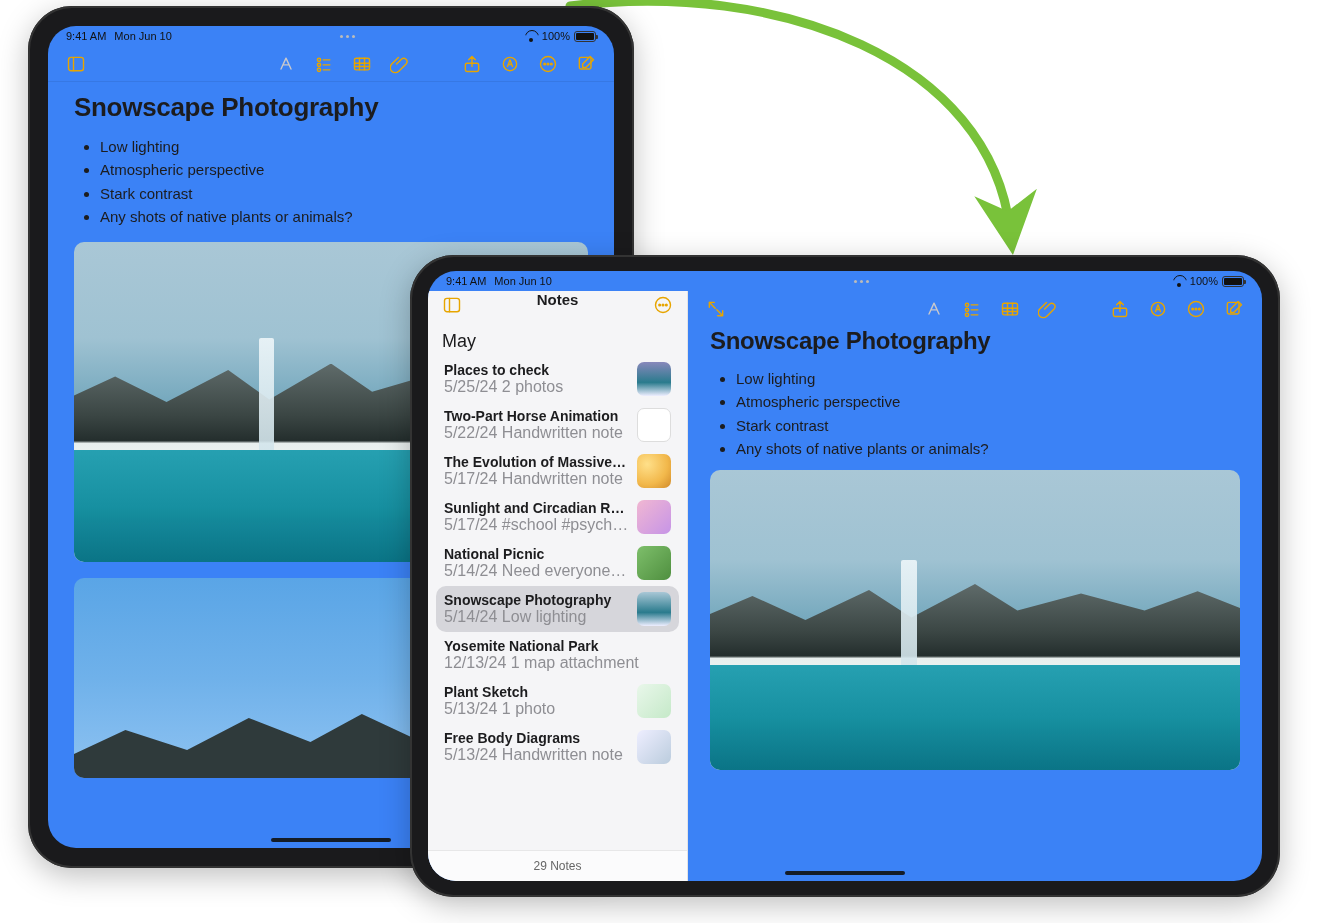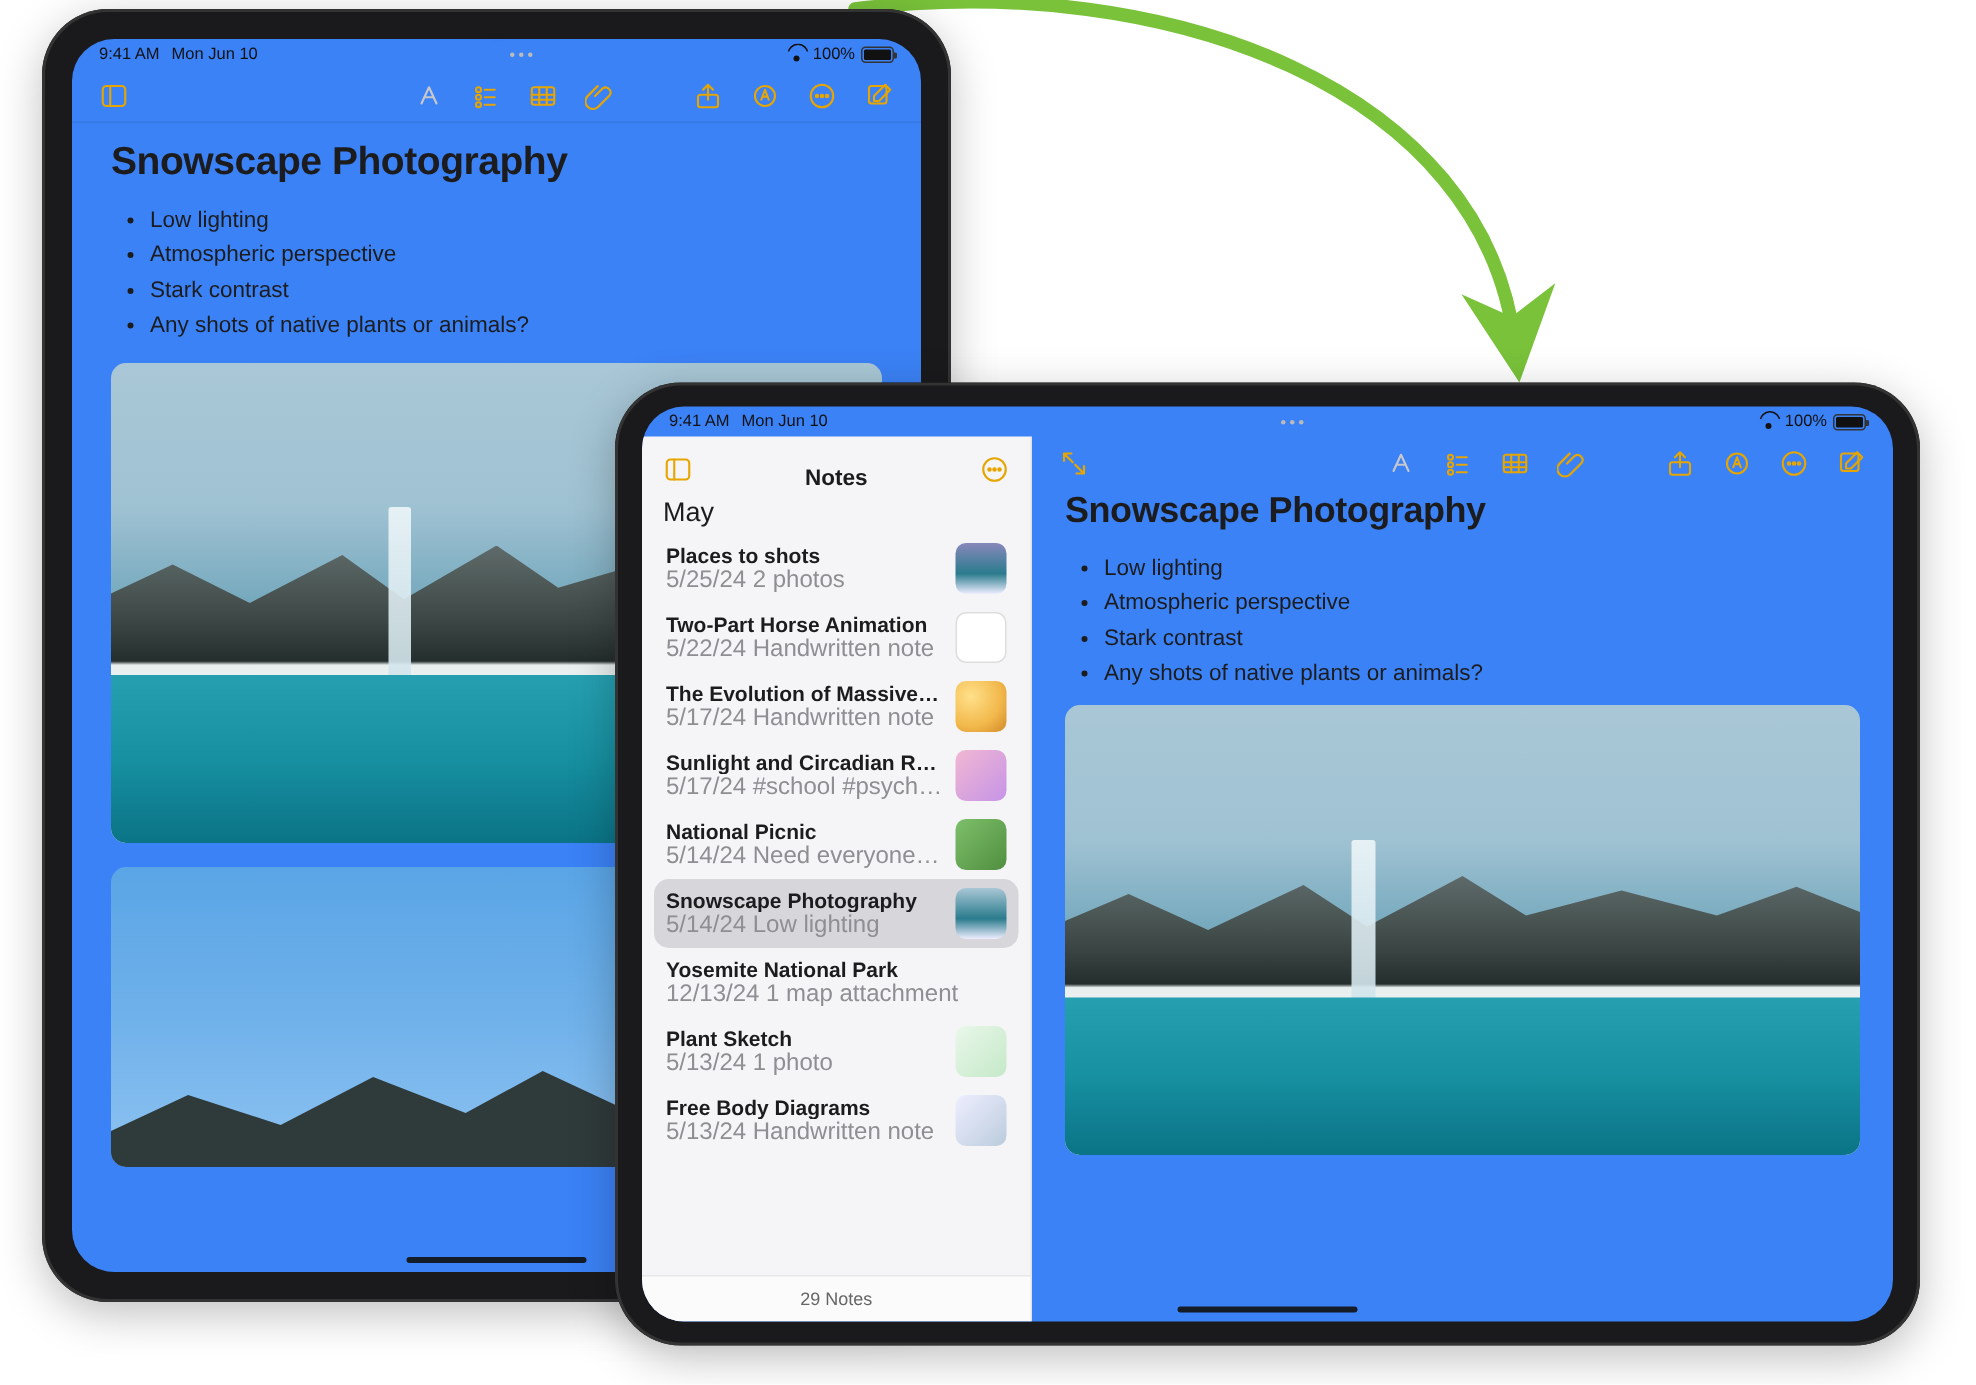--- a/index.html
+++ b/index.html
@@ -10,21 +10,21 @@
   .portrait{left:28px;top:6px;width:606px;height:862px}
   .portrait .screen{inset:20px}
   
   .landscape{left:410px;top:255px;width:870px;height:642px}
   .landscape .screen{inset:16px 18px}
   
   .status{height:20px;display:flex;align-items:center;padding:0 18px;font-size:11px;color:#111;flex:0 0 auto}
   .status .left{display:flex;gap:8px;align-items:center}
   .status .center{flex:1;display:flex;justify-content:center;align-items:center;gap:3px}
   .status .center span{width:3px;height:3px;border-radius:50%;background:#bbb}
-  .status .right{display:flex;align-items:center;gap:4px}
+  .status .right{display:flex;align-items:flex-end;gap:4px}
   .battery{width:22px;height:11px;border:1px solid #333;border-radius:3px;position:relative}
   .battery::after{content:"";position:absolute;right:-3px;top:3px;width:2px;height:4px;background:#333;border-radius:0 1px 1px 0}
   .battery i{position:absolute;inset:1px;background:#111;border-radius:1px}
   .wifi{width:14px;height:10px;position:relative}
   .wifi::before{content:"";position:absolute;left:5px;bottom:0;width:4px;height:4px;border-radius:50%;background:#111}
   .wifi::after{content:"";position:absolute;left:1px;bottom:-2px;width:12px;height:12px;border:1.5px solid #111;border-radius:50%;clip-path:polygon(0 0,100% 0,100% 38%,0 38%)}
   
   .toolbar{height:36px;display:flex;align-items:center;padding:0 14px;border-bottom:1px solid rgba(0,0,0,0.07);gap:10px;flex:0 0 auto}
   .toolbar .grow{flex:1}
   .tb-icon{width:28px;height:28px;display:flex;align-items:center;justify-content:center;color:#E7A500;border-radius:6px}
@@ -38,21 +38,21 @@
   .photo::before{content:"";position:absolute;left:0;right:0;bottom:0;height:45%;background:linear-gradient(180deg,transparent 0,#2e3a3c 5%,#1f2a2c 10%,rgba(255,255,255,0) 10%)}
   .photo .ridge{position:absolute;left:0;right:0;top:38%;height:40%;background:linear-gradient(180deg,#5f6b6a 0,#3b4644 40%,#242e2d 60%,#e8efee 62%,#f5faf8 100%);clip-path:polygon(0 25%,8% 10%,18% 30%,30% 5%,38% 28%,50% 0,58% 22%,70% 8%,82% 22%,92% 6%,100% 20%,100% 100%,0 100%)}
   .photo .water{position:absolute;left:0;right:0;bottom:0;height:35%;background:linear-gradient(180deg,#3c9aa7 0,#2d8a97 50%,#1e6f7d 100%);filter:saturate(1.3)}
   .photo .fall{position:absolute;left:36%;width:3%;top:30%;bottom:32%;background:linear-gradient(180deg,#eef6f9,#cfe3ea);border-radius:2px;opacity:.9}
   .photo2{margin-top:16px;height:200px;border-radius:10px;background:linear-gradient(180deg,#5aa5e6 0,#6fb1ea 50%,#7fbaee 75%,#8ec3f0 100%);position:relative;overflow:hidden}
   .photo2 .mtn{position:absolute;left:0;right:0;bottom:0;height:40%;background:#2f3a3b;clip-path:polygon(0 70%,10% 40%,22% 65%,34% 25%,46% 55%,56% 20%,66% 50%,76% 30%,88% 55%,100% 35%,100% 100%,0 100%)}
   .home-ind{position:absolute;bottom:6px;left:50%;width:120px;height:4px;background:#111;border-radius:3px;transform:translateX(-50%);opacity:.9}
   
   .split{flex:1;display:flex;min-height:0}
   .sidebar{width:260px;flex:0 0 260px;display:flex;flex-direction:column;background:#f5f5f7;border-right:1px solid rgba(0,0,0,0.07)}
-  .sb-top{height:36px;display:flex;align-items:flex-end;padding:0 10px;gap:10px}
+  .sb-top{height:36px;display:flex;align-items:flex-start;padding:0 10px;gap:10px}
   .sb-title{flex:1;text-align:center;font-size:15px;font-weight:600;color:#1c1c1e}
   .sb-sec{font-size:18px;font-weight:400;color:#1c1c1e;padding:4px 14px 4px}
   .sb-list{flex:1;overflow:hidden;padding:0 8px}
   .sb-item{display:flex;align-items:center;gap:8px;padding:6px 8px;border-radius:10px}
   .sb-item.sel{background:#d6d6db}
   .sb-text{flex:1;min-width:0}
   .sb-text .t{font-size:14px;font-weight:600;color:#1c1c1e;white-space:nowrap;overflow:hidden;text-overflow:ellipsis}
   .sb-text .s{font-size:16px;color:#8e8e93;white-space:nowrap;overflow:hidden;text-overflow:ellipsis}
   .thumb{width:34px;height:34px;border-radius:7px;flex:0 0 34px;background:#ddd}
   .thumb.landscape-sea{background:linear-gradient(180deg,#88b 0,#2a7b8d 60%,#eef 100%)}
@@ -229,21 +229,21 @@
                 <circle cx="8" cy="12" r="1" fill="currentColor"></circle>
                 <circle cx="12" cy="12" r="1" fill="currentColor"></circle>
                 <circle cx="16" cy="12" r="1" fill="currentColor"></circle>
               </svg>
             </span>
         </div>
         <div class="sb-sec">May</div>
         <div class="sb-list" id="sb-list">
             <div class="sb-item">
               <div class="sb-text">
-                <div class="t">Places to shots</div>
+                <div class="t">Places to check</div>
                 <div class="s">5/25/24  2 photos</div>
               </div>
               <div class="thumb landscape-sea"></div>
             </div>
             <div class="sb-item">
               <div class="sb-text">
                 <div class="t">Two-Part Horse Animation</div>
                 <div class="s">5/22/24  Handwritten note</div>
               </div>
               <div class="thumb empty"></div>

